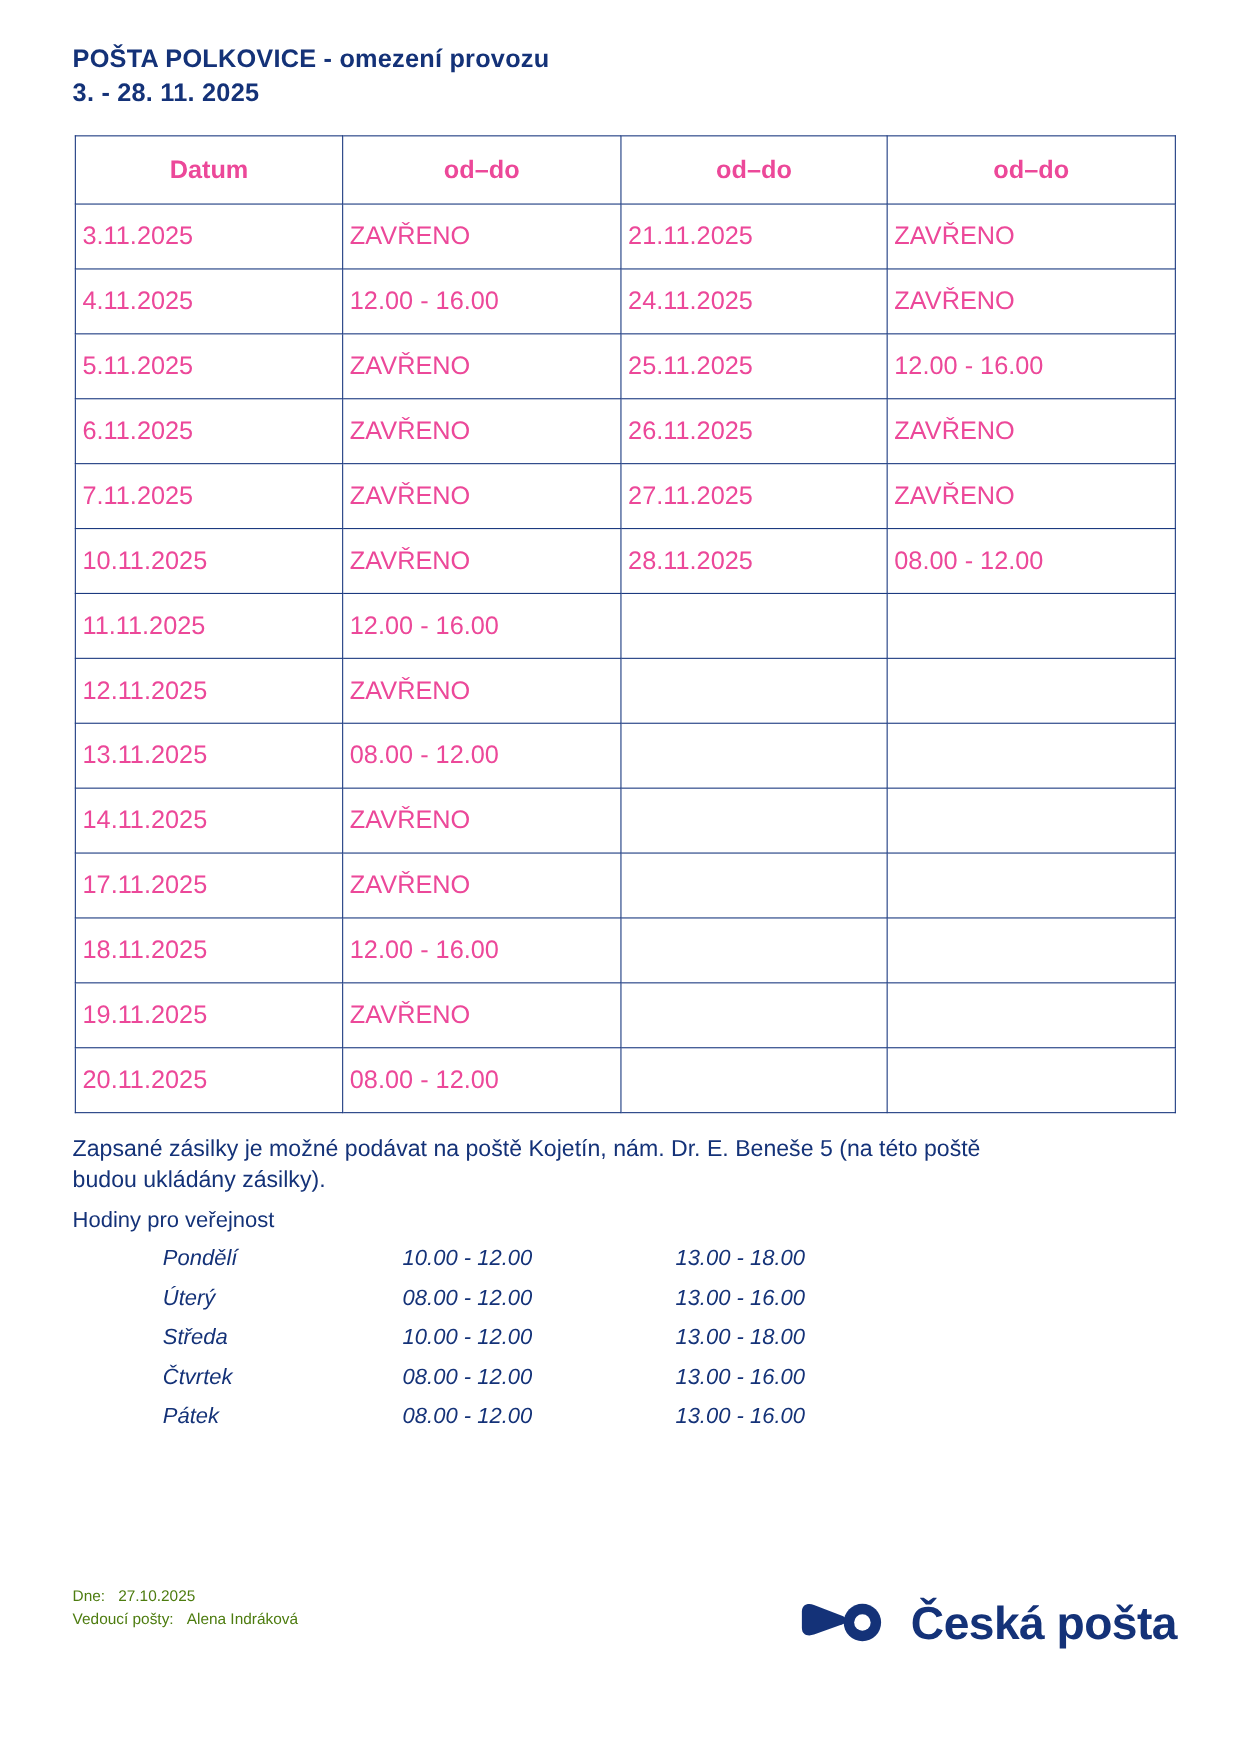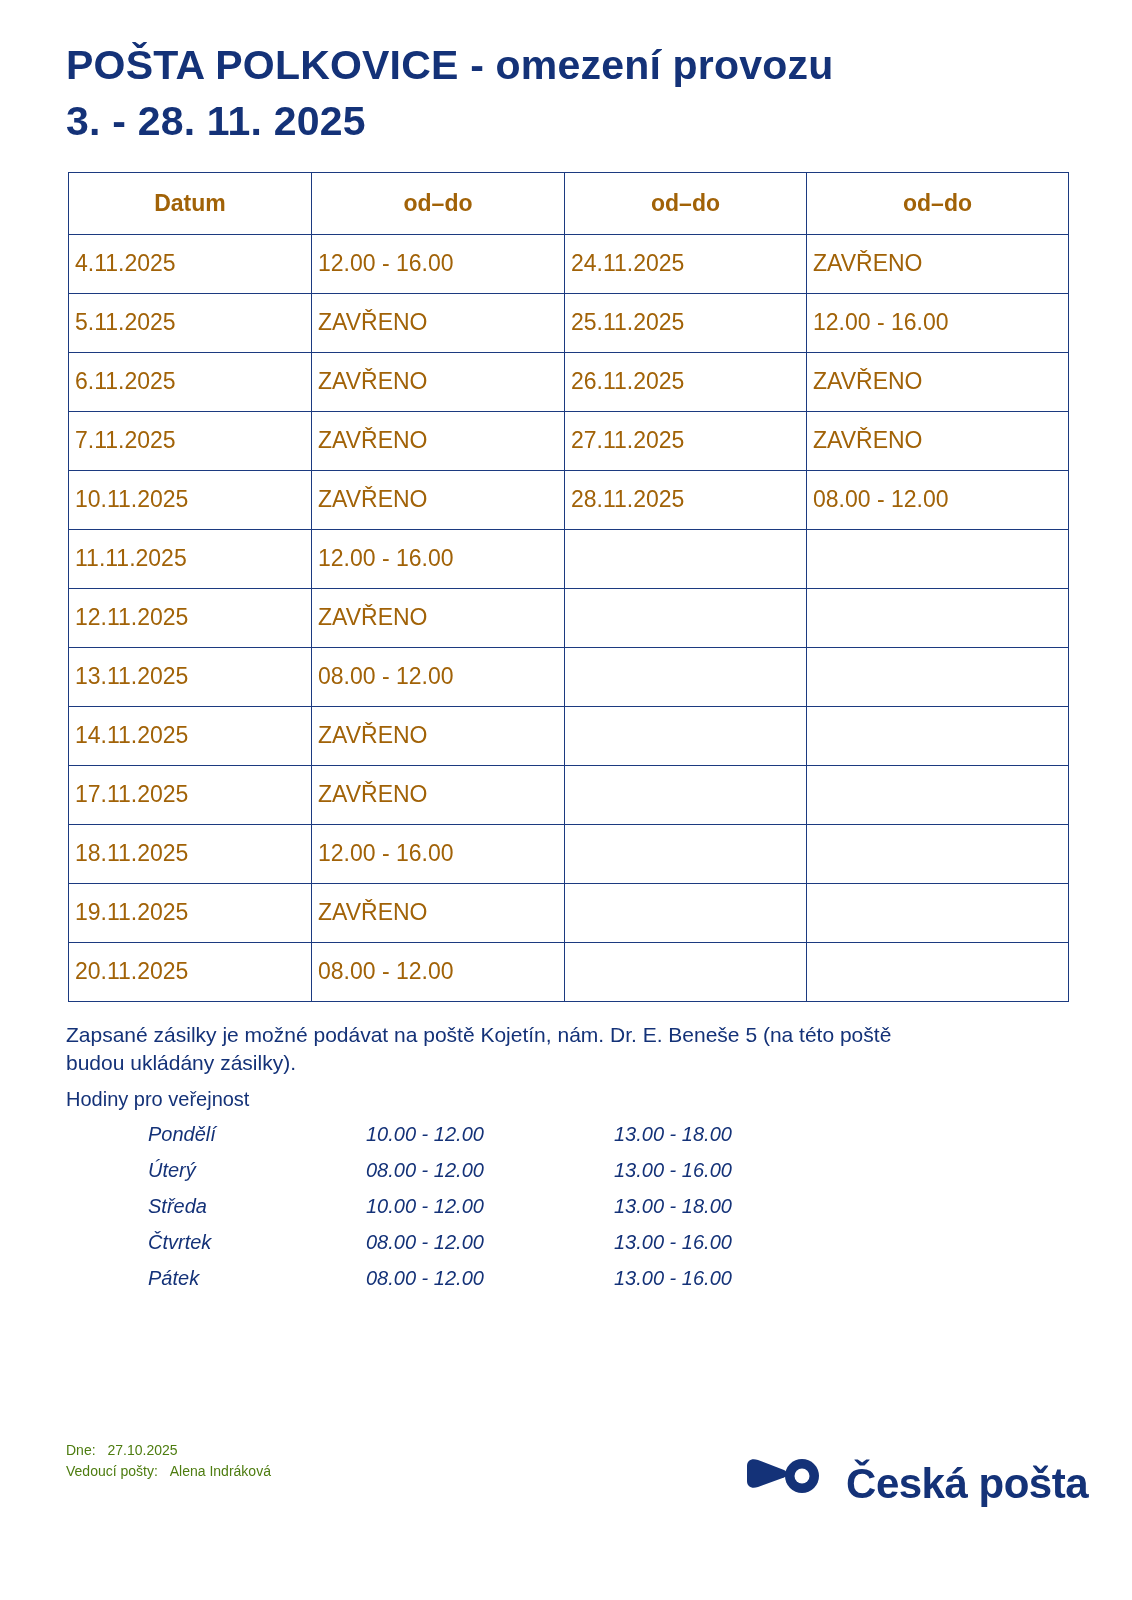--- a/index.html
+++ b/index.html
@@ -17,21 +17,21 @@
   }
   .page {
     position: absolute;
     left: 0; top: 0;
     width: 1132px;
     height: 1600px;
     box-sizing: border-box;
     padding: 38px 60px 0 66px;
   }
   .title {
-    font-size: 41px;
+    font-size: 23px;
     font-weight: bold;
     line-height: 1.36;
     letter-spacing: 0.2px;
     color: #143278;
     margin: 0 0 22px 0;
   }
   .title-line { display: block; white-space: nowrap; }
 
   table.schedule {
     border-collapse: collapse;
@@ -42,21 +42,21 @@
   table.schedule col.c1 { width: 243px; }
   table.schedule col.c2 { width: 253px; }
   table.schedule col.c3 { width: 242px; }
   table.schedule col.c4 { width: 262px; }
 
   table.schedule th, table.schedule td {
     border: 1.6px solid #1c3a80;
     height: 59px;
     vertical-align: middle;
     font-size: 23px;
-    color: #a16207;
+    color: #ec4899;
     padding: 0 6px;
     box-sizing: border-box;
   }
   table.schedule th {
     font-weight: bold;
     font-size: 23px;
     height: 62px;
   }
   table.schedule td.empty { border-left: 1.6px solid #1c3a80; }
 
@@ -97,24 +97,23 @@
     font-size: 14px;
     line-height: 1.5;
     color: #4d7c0f;
   }
   .footer .row { white-space: nowrap; }
   .footer .lbl { display: inline-block; }
   .footer .val { display: inline-block; margin-left: 8px; }
 
   .logo {
     position: absolute;
-    right: 44px;
+    right: 62px;
     bottom: 88px;
     display: flex;
-    align-items: center;
     gap: 24px;
   }
   .logo-mark { display: block; }
   .logo-text {
     font-size: 42px;
     font-weight: bold;
     color: #143278;
     letter-spacing: -0.5px;
     line-height: 1;
   }
@@ -138,20 +137,26 @@
     </colgroup>
     <thead>
       <tr>
         <th>Datum</th>
         <th>od–do</th>
         <th>od–do</th>
         <th>od–do</th>
       </tr>
     </thead>
     <tbody>
+      <tr>
+        <td>3.11.2025</td>
+        <td>ZAVŘENO</td>
+        <td>21.11.2025</td>
+        <td>ZAVŘENO</td>
+      </tr>
       <tr>
         <td>4.11.2025</td>
         <td>12.00 - 16.00</td>
         <td>24.11.2025</td>
         <td>ZAVŘENO</td>
       </tr>
       <tr>
         <td>5.11.2025</td>
         <td>ZAVŘENO</td>
         <td>25.11.2025</td>

